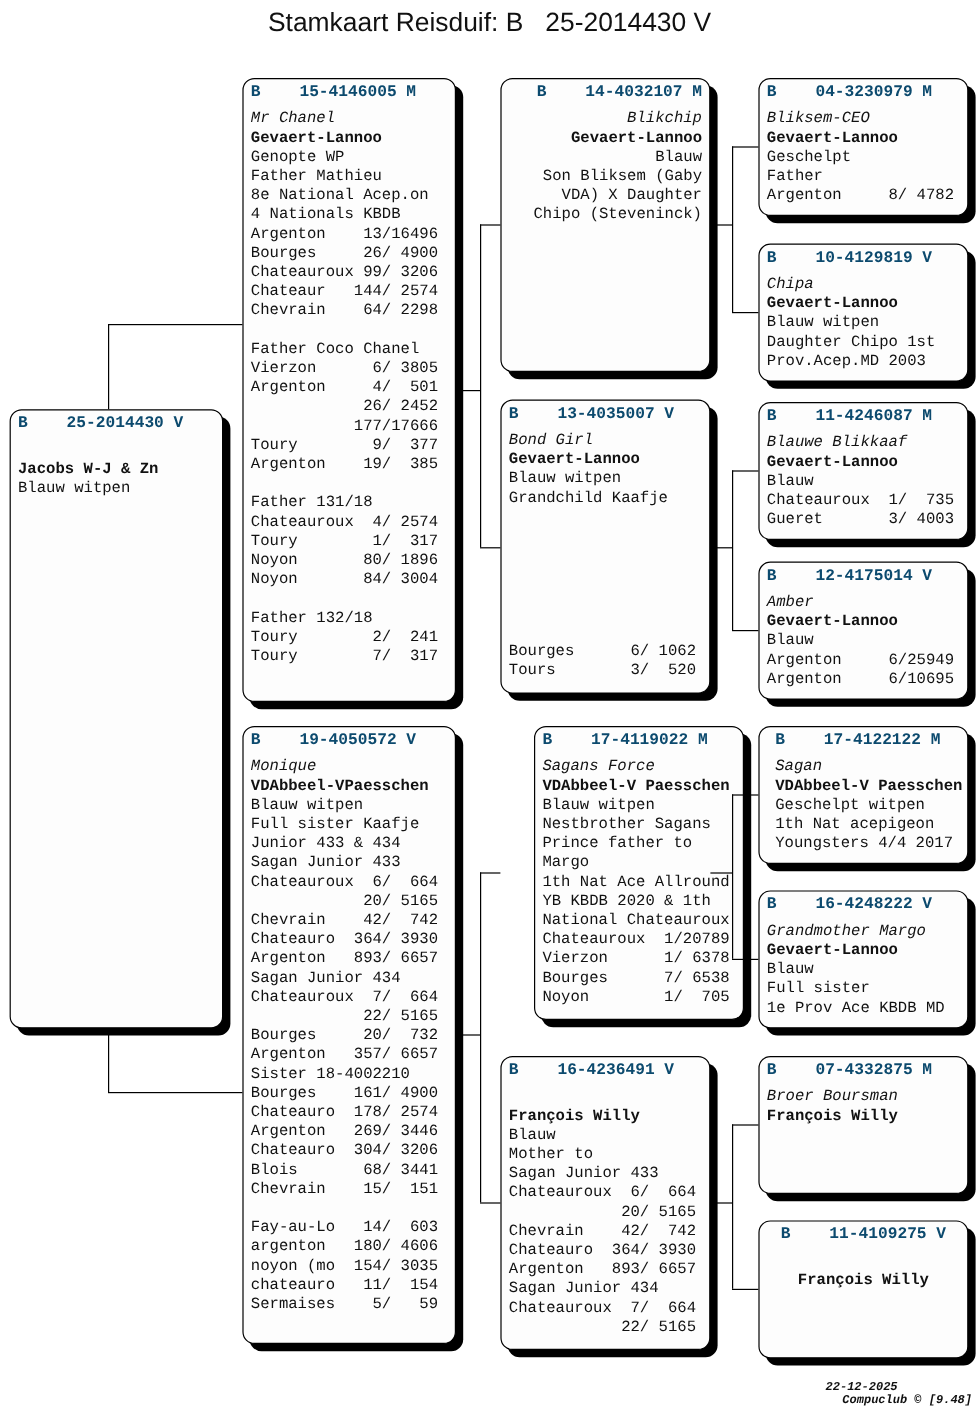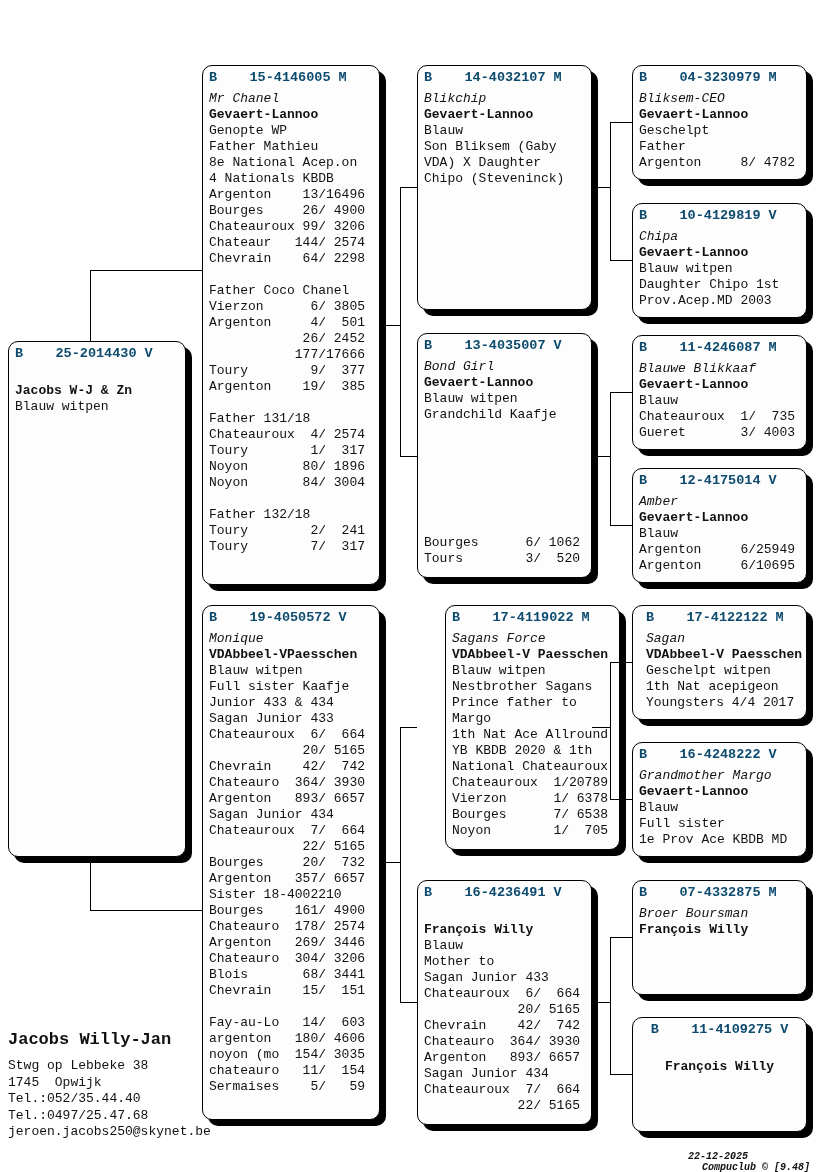--- a/index.html
+++ b/index.html
@@ -10,21 +10,21 @@
   .pbox{position:absolute;background:#fdfdfd;border:1.5px solid #000;border-radius:10px;
         box-shadow:6px 6px 0 #000;padding:4px 6px;box-sizing:border-box;overflow:hidden;}
   .ring{color:#0c4a6e;font-weight:bold;font-size:13.5px;height:21px;white-space:pre;}
   .line{font-size:13px;height:16px;line-height:16px;white-space:pre;}
   .line.i{font-style:italic;}
   .line.b{font-weight:bold;}
   
   .box-subject{left:8px;  top:341px; width:178px;height:516px;}
   .box-father {left:202px;top:65px;  width:178px;height:520px;}
   .box-mother {left:202px;top:605px; width:178px;height:515px;}
-  .box-ff {left:417px;top:65px; width:175px;height:245px;}
+  .box-ff {left:417px;top:65px; width:175px;height:245px;text-align:right;}
   .box-fm {left:417px;top:333px;width:175px;height:245px;}
   .box-mf {left:417px;top:605px;width:175px;height:245px;margin-left:28px;}
   .box-mm {left:417px;top:880px;width:175px;height:245px;}
   .box-fff{left:632px;top:65px;  width:175px;height:115px;}
   .box-ffm{left:632px;top:203px; width:175px;height:115px;}
   .box-fmf{left:632px;top:335px; width:175px;height:115px;}
   .box-fmm{left:632px;top:468px; width:175px;height:115px;}
   .box-mff{left:632px;top:605px; width:175px;height:115px;padding-left:13px;}
   .box-mfm{left:632px;top:742px; width:175px;height:115px;}
   .box-mmf{left:632px;top:880px; width:175px;height:115px;}
@@ -34,20 +34,21 @@
   #owner .oname{font-size:17px;font-weight:bold;margin-bottom:9px;white-space:pre;}
   #owner .oline{font-size:13px;height:16.5px;line-height:16.5px;white-space:pre;}
   #footer{position:absolute;right:6px;top:1140px;font-size:10px;font-weight:bold;font-style:italic;white-space:pre;}
   #footer span{margin-left:14px;}
 </style>
 </head>
 <body>
 
 <div id="page">
 
+  <div id="title">Stamkaart Reisduif: B   25-2014430 V</div>
 
   <div class="pbox box-subject">
       <div class="ring">B    25-2014430 V</div>
       <div class="line n"></div>
       <div class="line b">Jacobs W-J &amp; Zn</div>
       <div class="line n">Blauw witpen</div>
     </div>
   <div class="pbox box-father">
       <div class="ring">B    15-4146005 M</div>
       <div class="line i">Mr Chanel</div>
@@ -256,28 +257,20 @@
   <div class="cl" style="left:592px;top:727px;width:18px;height:1px"></div>
   <div class="cl" style="left:610px;top:662px;width:1px;height:137px"></div>
   <div class="cl" style="left:610px;top:662px;width:22px;height:1px"></div>
   <div class="cl" style="left:610px;top:799px;width:22px;height:1px"></div>
 
   <div class="cl" style="left:592px;top:1002px;width:18px;height:1px"></div>
   <div class="cl" style="left:610px;top:937px;width:1px;height:137px"></div>
   <div class="cl" style="left:610px;top:937px;width:22px;height:1px"></div>
   <div class="cl" style="left:610px;top:1074px;width:22px;height:1px"></div>
 
-  <div id="owner">
-    <div class="oname">Jacobs Willy-Jan</div>
-    <div class="oline">Stwg op Lebbeke 38</div>
-    <div class="oline">1745  Opwijk</div>
-    <div class="oline">Tel.:052/35.44.40</div>
-    <div class="oline">Tel.:0497/25.47.68</div>
-    <div class="oline">jeroen.jacobs250@skynet.be</div>
-  </div>
 
   <div id="footer">
     <span style="margin-left:0">22-12-2025</span>
     <span>Compuclub © [9.48]</span>
     
   </div>
 
 </div>
 
 </body></html>

